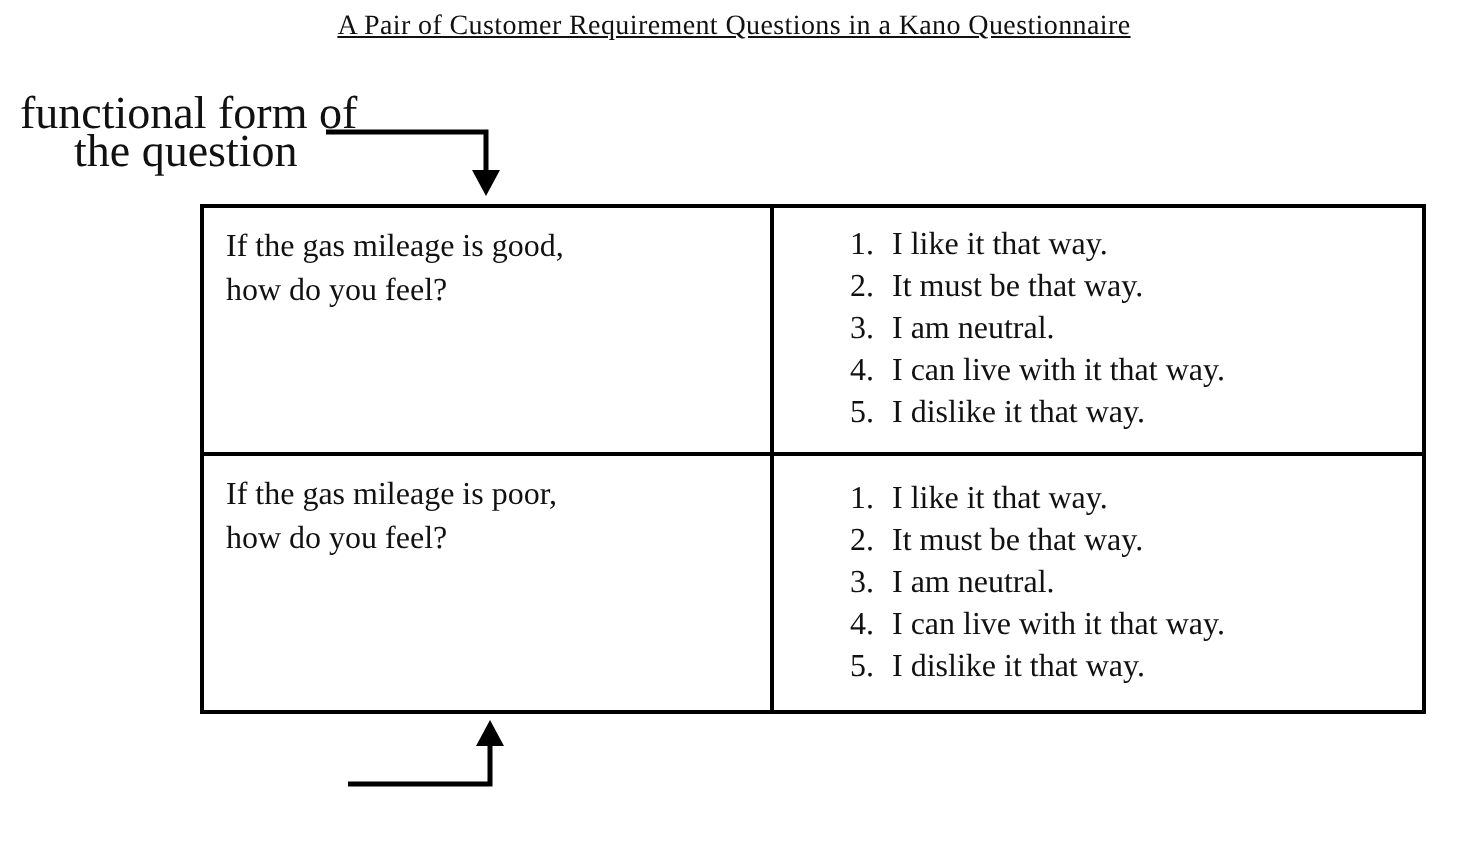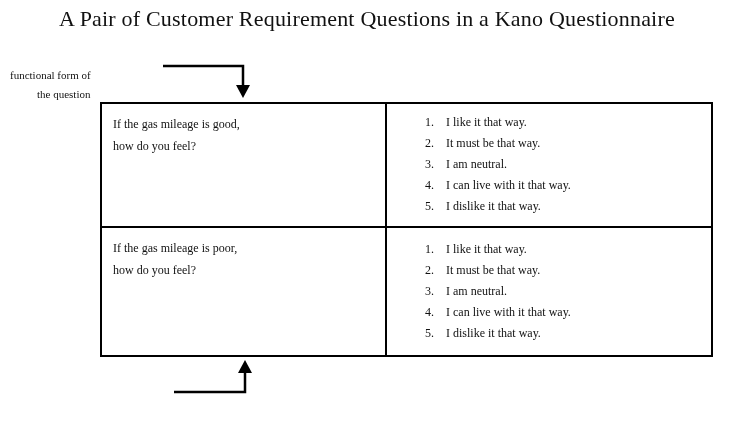--- a/index.html
+++ b/index.html
@@ -15,30 +15,30 @@
     font-family: "Liberation Serif", "DejaVu Serif", serif;
     color: #111111;
     overflow: hidden;
   }
   .title {
     position: absolute;
     top: 6px;
     left: 0;
     width: 100%;
     text-align: center;
-    font-size: 22px;
+    font-size: 14px;
     letter-spacing: 0.2px;
     white-space: nowrap;
+    text-decoration: underline;
   }
   .label {
     position: absolute;
-    font-size: 11px;
+    font-size: 23px;
     line-height: 19px;
     white-space: nowrap;
-    margin-top: 19px;
   }
   .label-functional { left: 10px; top: 47px; }
   .label-functional .line2 { margin-left: 27px; }
   .label-dysfunctional { left: 8px; top: 372px; line-height: 18px; }
   .label-dysfunctional .line2 { margin-left: 32px; }
 
   .arrow-svg { position: absolute; }
   .arrow-top { left: 160px; top: 61px; }
   .arrow-bottom { left: 172px; top: 357px; }
 
@@ -49,21 +49,21 @@
     width: 613px;
     height: 255px;
     box-sizing: border-box;
     border: 2px solid #000000;
     display: grid;
     grid-template-columns: 285px 1fr;
     grid-template-rows: 124px 1fr;
   }
   .cell {
     box-sizing: border-box;
-    font-size: 12px;
+    font-size: 16px;
     line-height: 22px;
   }
   .cell-q {
     border-right: 2px solid #000000;
     padding: 9px 8px 0 11px;
   }
   .cell-o {
     padding: 8px 0 0 38px;
     line-height: 21px;
   }

